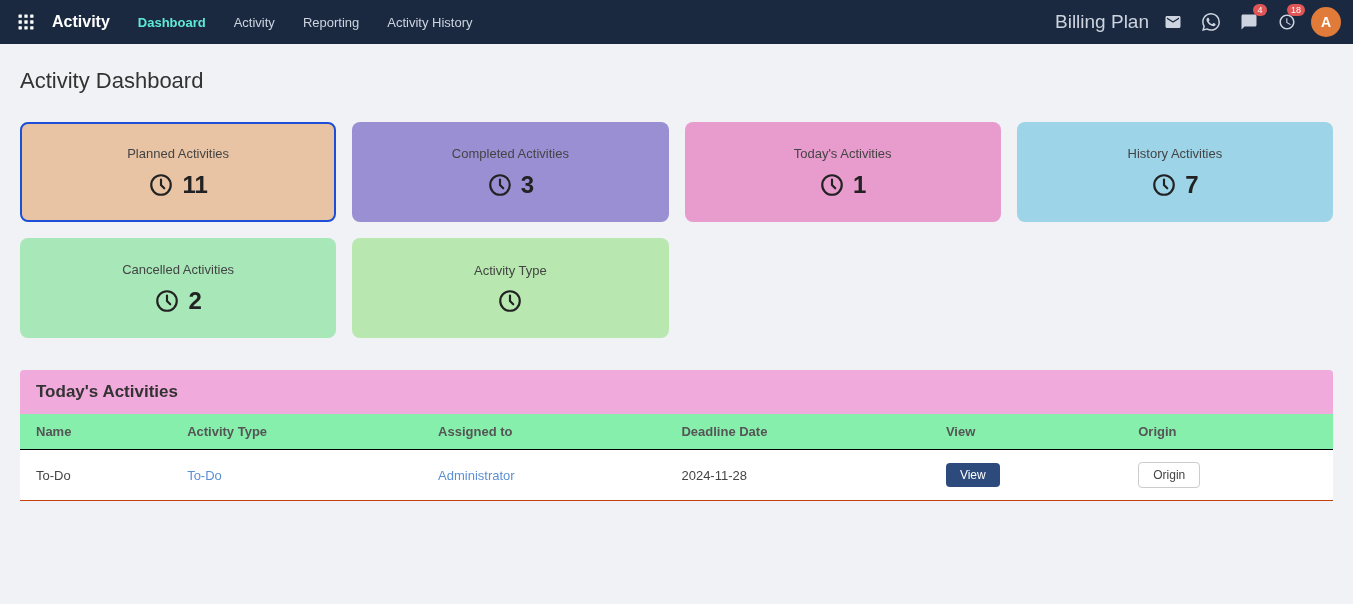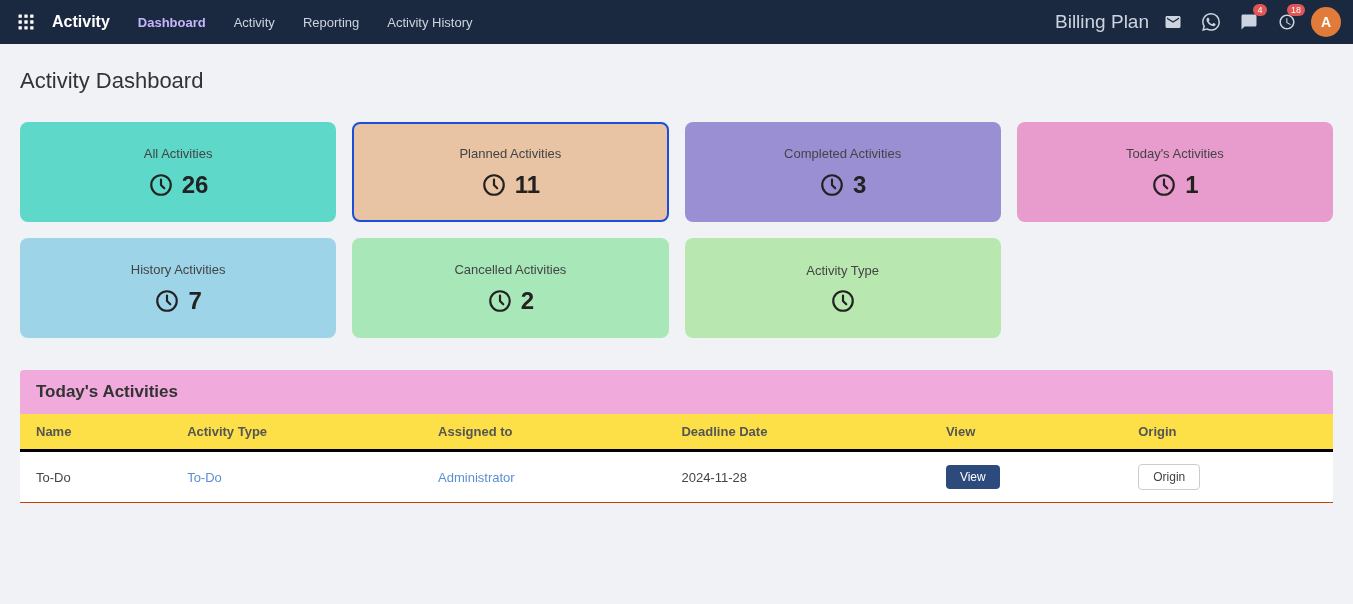--- a/index.html
+++ b/index.html
@@ -21,21 +21,21 @@
       cursor: pointer; margin-right: 4px;
     }
     .topnav .grid-icon svg { width: 20px; height: 20px; fill: #fff; }
     .topnav .app-name {
       font-size: 16px; font-weight: 600; color: #fff; margin-right: 10px;
     }
     .topnav .nav-link {
       font-size: 13px; color: #cdd4df; padding: 4px 10px; cursor: pointer;
       border-radius: 4px;
     }
-    .topnav .nav-link.active { color: #c4b5fd; font-weight: 600; }
+    .topnav .nav-link.active { color: #5eead4; font-weight: 600; }
     .topnav .spacer { flex: 1; }
     .topnav .nav-right {
       display: flex; align-items: center; gap: 10px; font-size: 13px; color: #cdd4df;
     }
     .topnav .billing { font-size: 19px; color: #cdd4df; }
     .topnav .icon-btn {
       position: relative; cursor: pointer; display: flex; align-items: center; justify-content: center;
       width: 28px; height: 28px;
     }
     .topnav .icon-btn svg { width: 18px; height: 18px; fill: #cdd4df; }
@@ -97,22 +97,22 @@
       background: #f0aadc;
       padding: 12px 16px;
       font-size: 17px; font-weight: 600; color: #333;
       border-radius: 4px 4px 0 0;
     }
     .table-container { background: #fff; border-radius: 0 0 4px 4px; }
     .activities-table { width: 100%; border-collapse: collapse; }
     .activities-table th {
       text-align: left; padding: 10px 16px;
       font-size: 13px; font-weight: 600; color: #555;
-      border-bottom: 3px solid #000000;
-      background: #fde047;
+      border-bottom: 1px solid #000000;
+      background: #86efac;
     }
     .activities-table td {
       padding: 12px 16px;
       font-size: 13px; color: #444;
       border-bottom: 1px solid #c2410c;
     }
     .activities-table td.link-blue { color: #5b8fd4; cursor: pointer; }
     .btn-view {
       background: #2c4a7c; color: #fff;
       border: none; border-radius: 4px;
@@ -173,30 +173,20 @@
     </div>
     <div class="avatar">A</div>
   </div>
 </nav>
 
 <div class="page">
   <h1 class="page-title">Activity Dashboard</h1>
 
   <div class="cards-grid">
 
-    <div class="card card-all">
-      <div class="card-label">All Activities</div>
-      <div class="card-value">
-        <svg class="clock-icon" viewBox="0 0 24 24">
-            <circle cx="12" cy="12" r="9" fill="none" stroke="#222" stroke-width="2"></circle>
-            <path d="M12 7v5l3 3" stroke="#222" stroke-width="2" stroke-linecap="round" fill="none"></path>
-          </svg>
-        <span>26</span>
-      </div>
-    </div>
 
     <div class="card card-planned">
       <div class="card-label">Planned Activities</div>
       <div class="card-value">
         <svg class="clock-icon" viewBox="0 0 24 24">
             <circle cx="12" cy="12" r="9" fill="none" stroke="#222" stroke-width="2"></circle>
             <path d="M12 7v5l3 3" stroke="#222" stroke-width="2" stroke-linecap="round" fill="none"></path>
           </svg>
         <span>11</span>
       </div>

